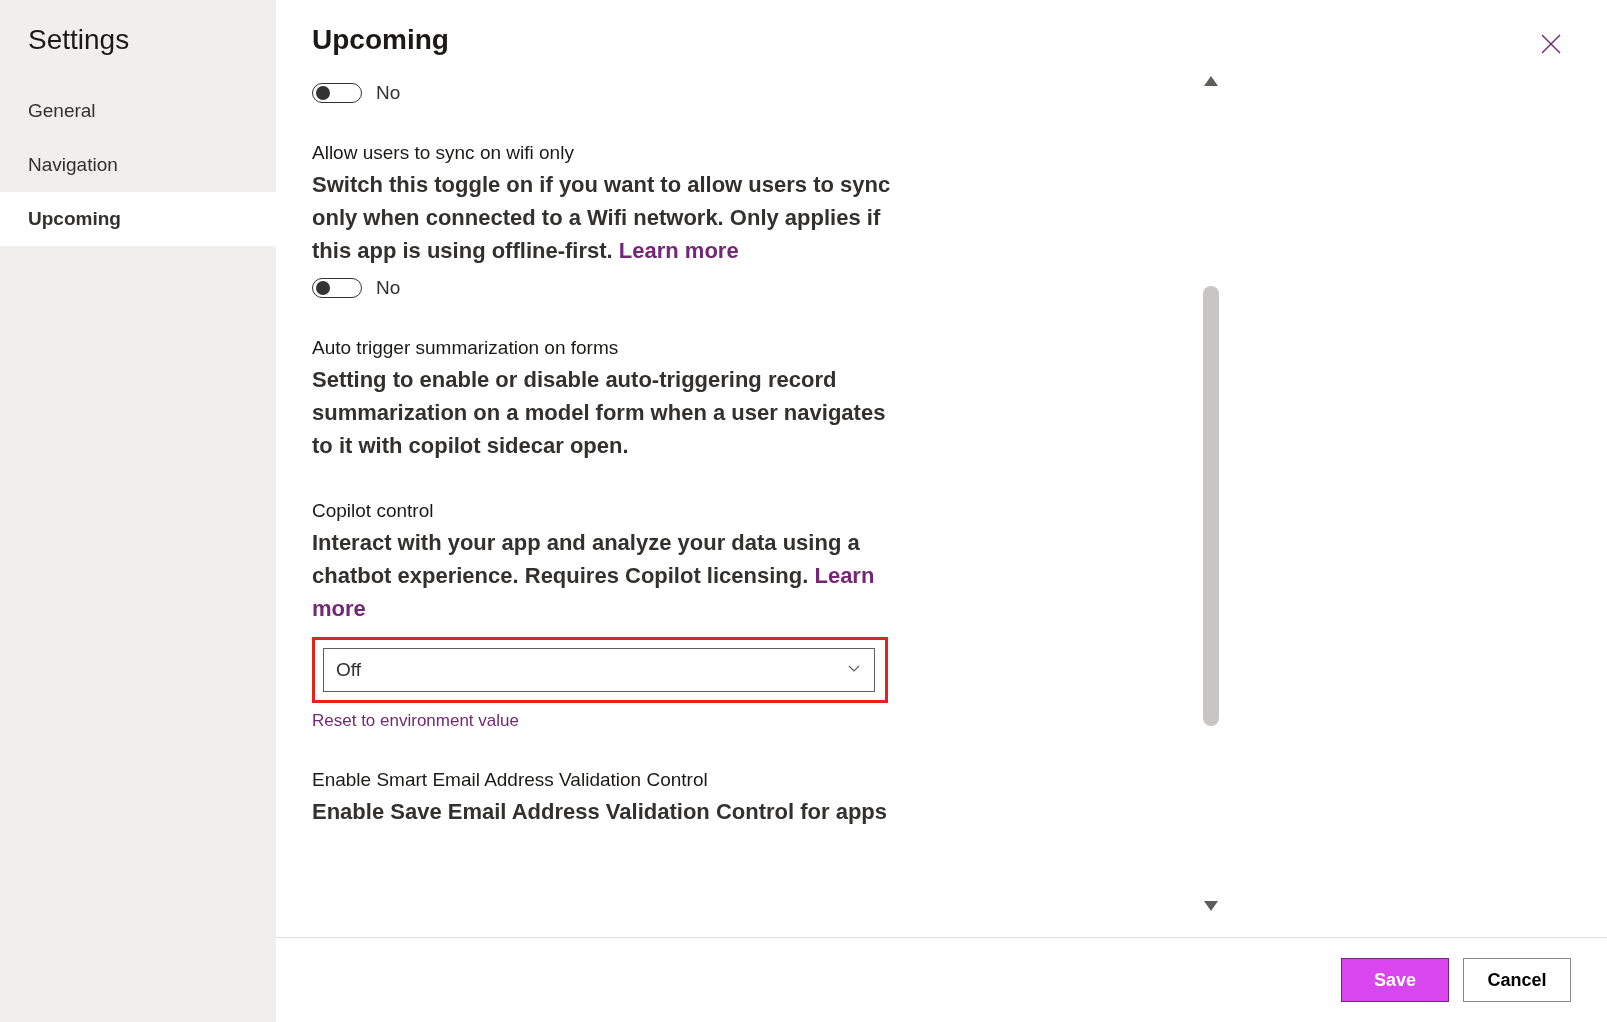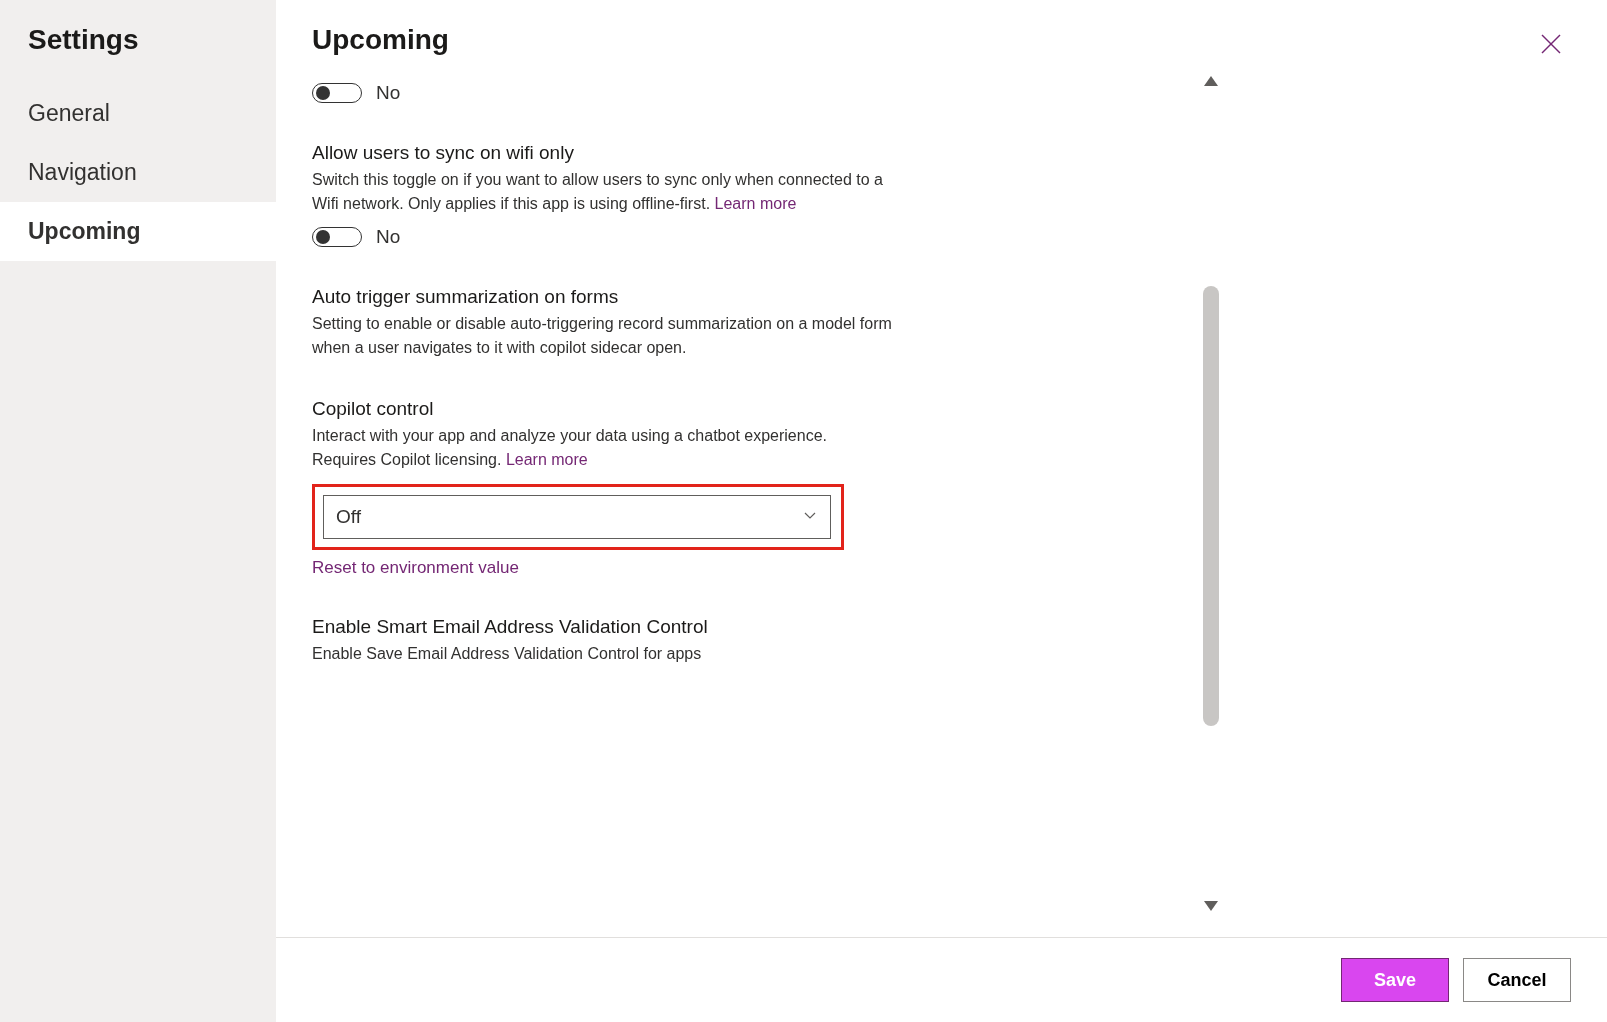--- a/index.html
+++ b/index.html
@@ -6,27 +6,27 @@
   html, body { height: 100%; font-family: "Segoe UI", Arial, sans-serif; background: #fff; color: #323130; }
   .app { display: flex; height: 100%; width: 100%; }
   .sidebar {
     width: 276px;
     background: #f1efee;
     padding-top: 24px;
     flex-shrink: 0;
   }
   .sidebar-title {
     font-size: 28px;
-    font-weight: 700;
+    font-weight: 400;
     padding: 0 28px 28px 28px;
     color: #1b1a19;
   }
   .sidebar-item {
     padding: 16px 28px;
-    font-size: 23px;
+    font-size: 19px;
     color: #323130;
     cursor: pointer;
   }
   .sidebar-item.active {
     background: #ffffff;
     font-weight: 600;
   }
   .main {
     flex: 1;
     display: flex;
@@ -63,25 +63,26 @@
     max-width: 920px;
   }
   .setting-block { margin-bottom: 38px; }
   .setting-title {
     font-size: 19px;
     font-weight: 400;
     color: #1b1a19;
     margin-bottom: 4px;
   }
   .setting-desc {
-    font-size: 16px;
+    font-size: 22px;
     color: #323130;
     line-height: 1.5;
     margin-bottom: 10px;
     max-width: 580px;
+    font-weight: bold;
   }
   .setting-desc a, .link {
     color: #742774;
     text-decoration: none;
     cursor: pointer;
   }
   .toggle-row { display: flex; align-items: center; gap: 14px; }
   .toggle {
     width: 50px; height: 20px;
     border: 1px solid #333;
@@ -102,21 +103,21 @@
     border-color: #742774;
   }
   .toggle.on .knob {
     background: #fff;
     left: auto; right: 3px;
   }
   .toggle-label { font-size: 19px; color: #323130; }
   .dropdown-highlight {
     border: 3px solid #e2231a;
     padding: 8px 10px 8px 8px;
-    width: 532px;
+    width: 576px;
     margin-top: 12px;
   }
   .dropdown {
     border: 1px solid #605e5c;
     height: 44px;
     display: flex;
     align-items: center;
     justify-content: space-between;
     padding: 0 12px;
     cursor: pointer;

